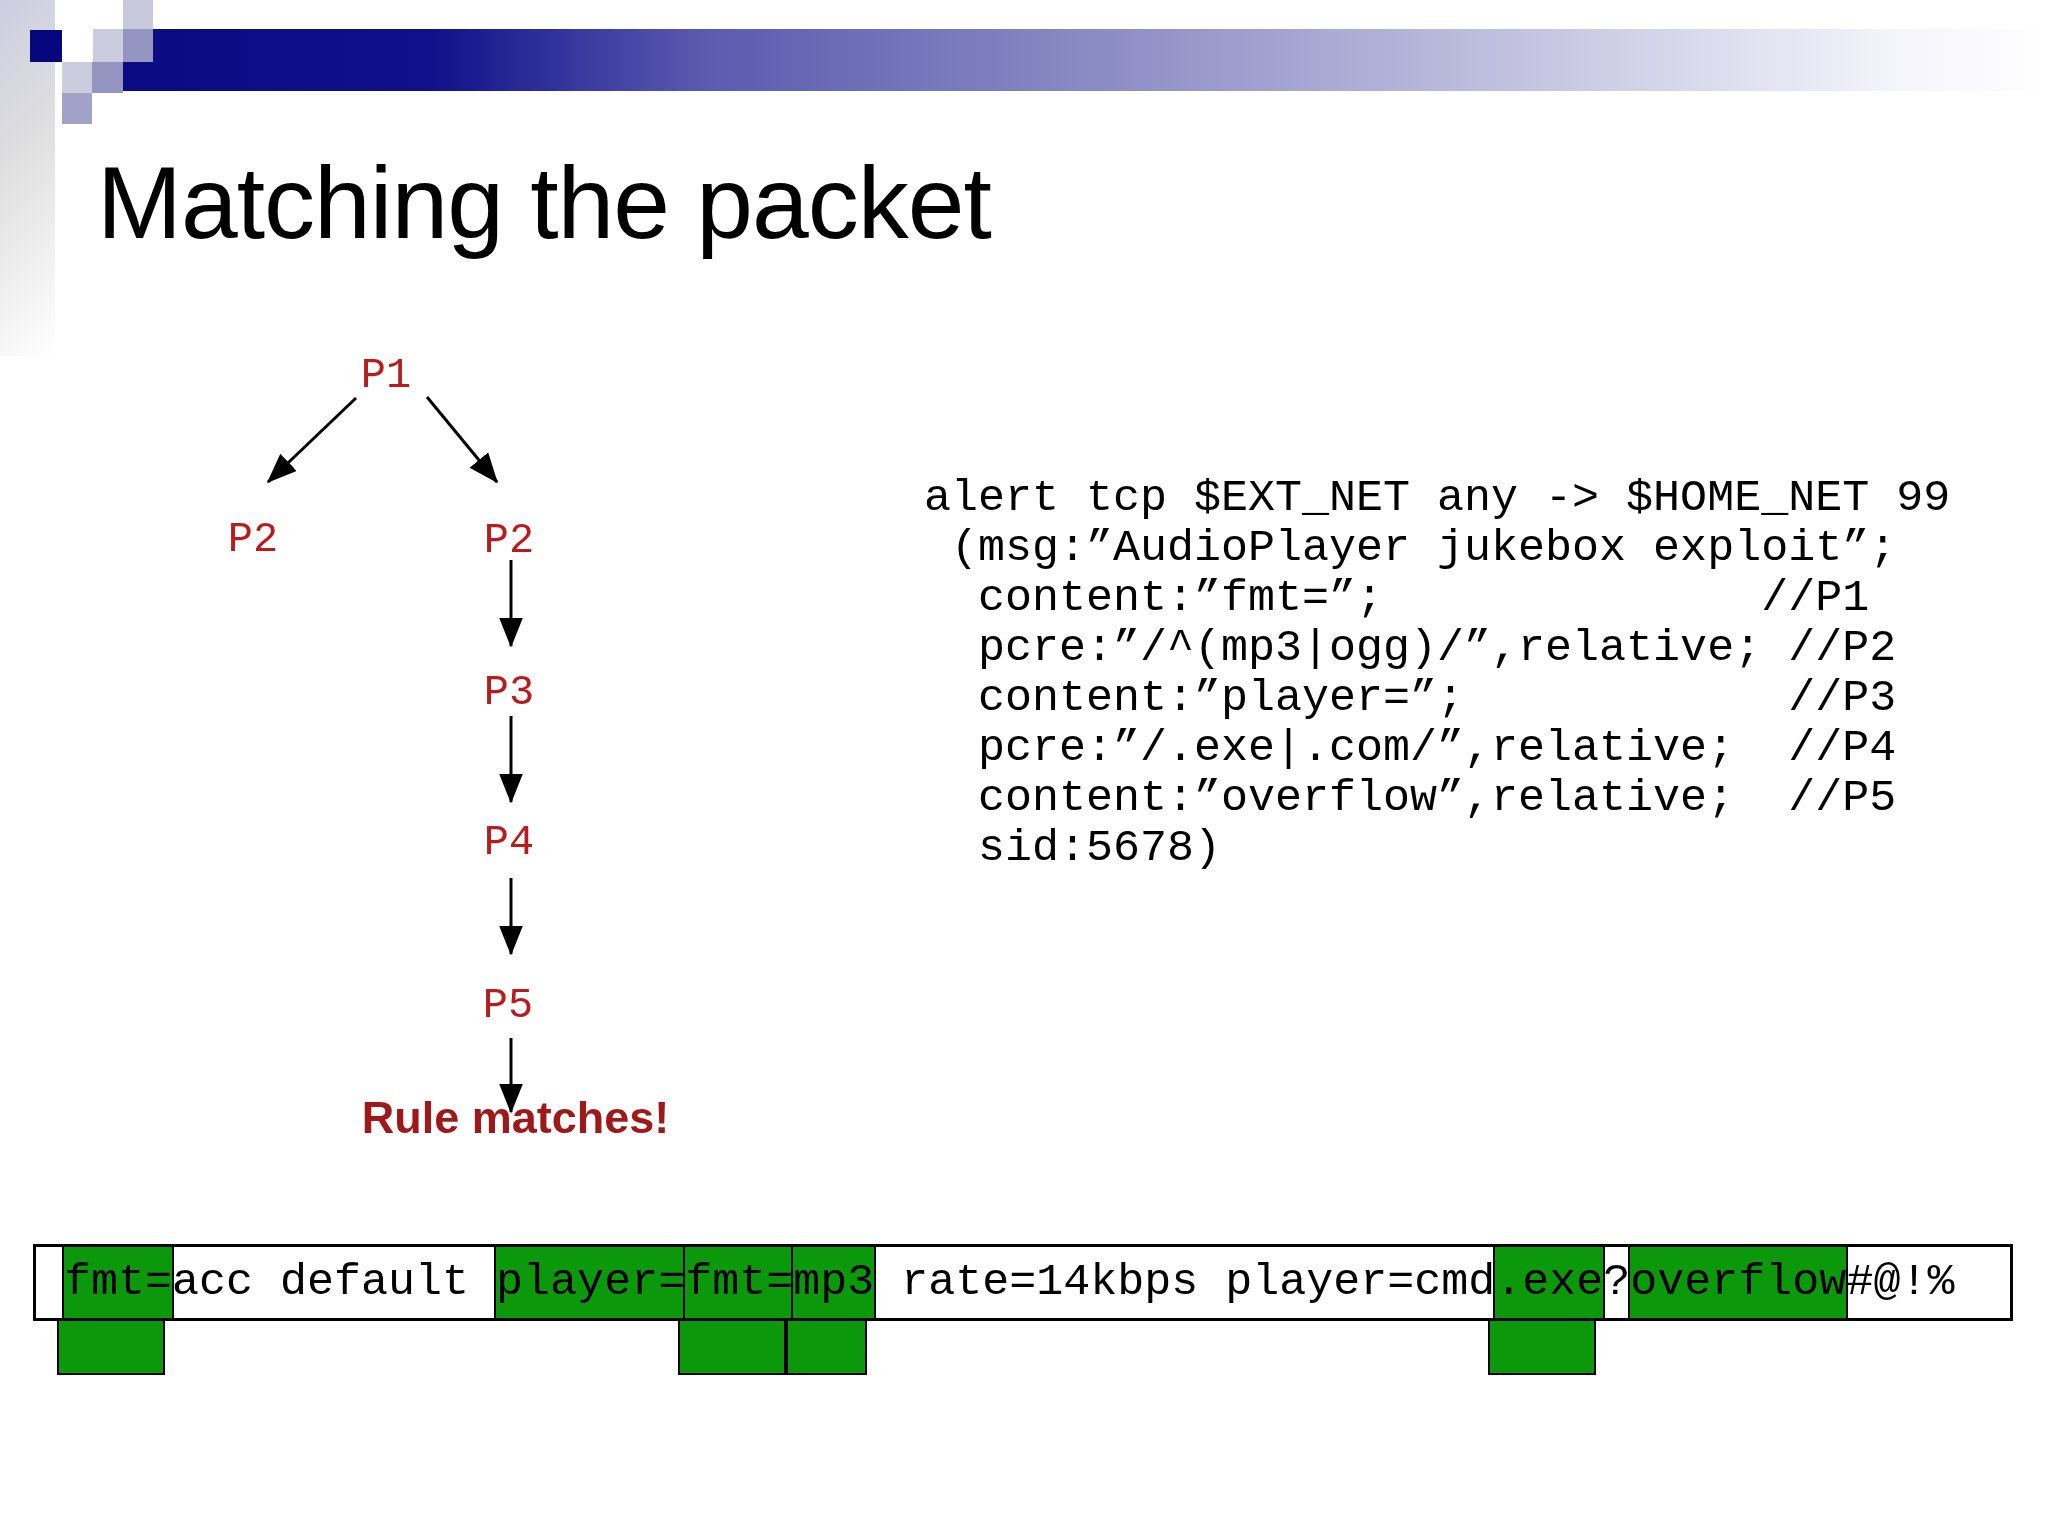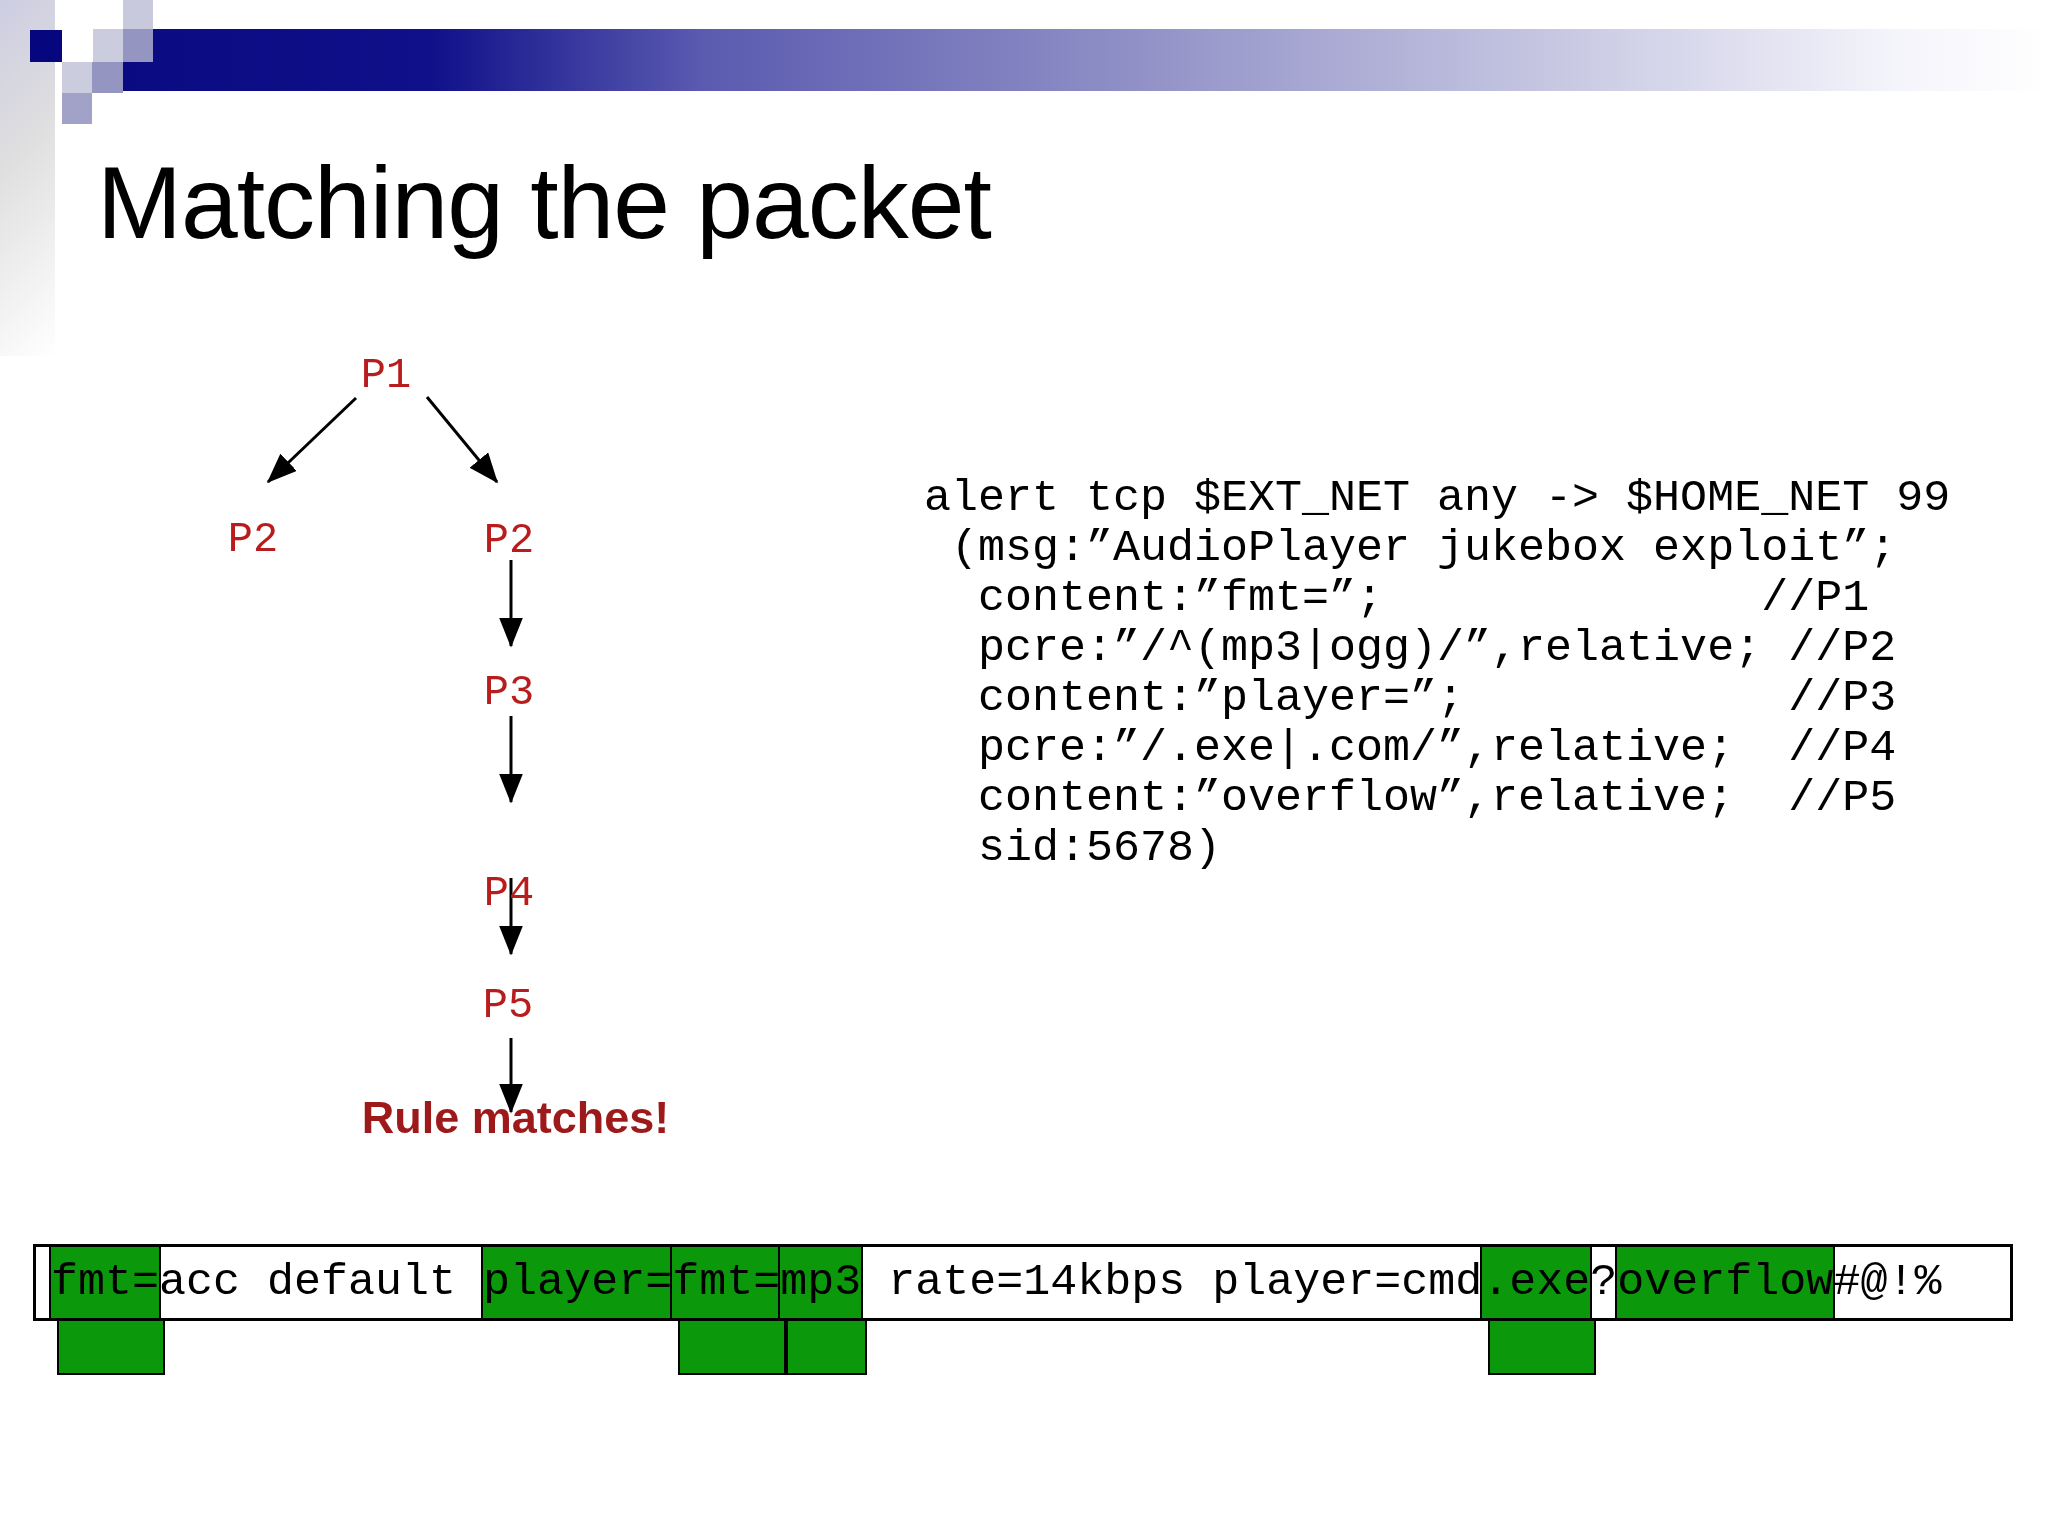--- a/index.html
+++ b/index.html
@@ -25,37 +25,37 @@
   .title{position:absolute;left:97px;top:150px;font-size:102px;line-height:1.05;
          color:#000;letter-spacing:-1px;white-space:nowrap;}
 
   
   .node{position:absolute;transform:translate(-50%,-50%);
         font-family:"Liberation Mono",monospace;font-size:42px;color:#b91c1c;white-space:pre;}
   #node-p1{left:386px;top:376px;}
   #node-p2-left{left:253px;top:540px;}
   #node-p2-right{left:509px;top:541px;}
   #node-p3{left:509px;top:693px;}
-  #node-p4{left:509px;top:894px;}
+  #node-p4{left:509px;top:843px;}
   #node-p5{left:508px;top:1006px;}
   .arrows{position:absolute;left:0;top:0;width:2048px;height:1536px;pointer-events:none;}
   .arrows line{stroke:#000;stroke-width:3;}
 
   .rule-match{position:absolute;left:283px;top:1092px;width:465px;text-align:center;
               font-size:45px;font-weight:bold;color:#9e1a1a;white-space:nowrap;}
 
   
   .code{position:absolute;left:908px;top:458px;margin:16px;
         font-family:"Liberation Mono",monospace;font-size:45px;line-height:50px;
         color:#000;white-space:pre;}
 
   
   .packet{position:absolute;left:33px;top:1244px;width:1980px;height:77px;
           border:3px solid #000;background:#fff;box-sizing:border-box;
-          display:flex;align-items:flex-end;padding-left:15px;}
+          display:flex;align-items:flex-end;padding-left:28px;}
   .packet .seg{font-family:"Liberation Mono",monospace;font-size:45px;line-height:71px;
                white-space:pre;display:block;color:#000;}
   .packet .hl{background:#0b990b;border-left:2px solid #000;border-right:2px solid #000;
               margin-left:-2px;margin-right:-2px;}
   .hang{position:absolute;background:#0b990b;border:2px solid #000;border-top:none;
         height:54px;top:74px;box-sizing:border-box;}
   #hang-a{left:21px;width:108px;}
   #hang-b{left:642px;width:108px;}
   #hang-c{left:750px;width:81px;}
   #hang-d{left:1452px;width:108px;}

